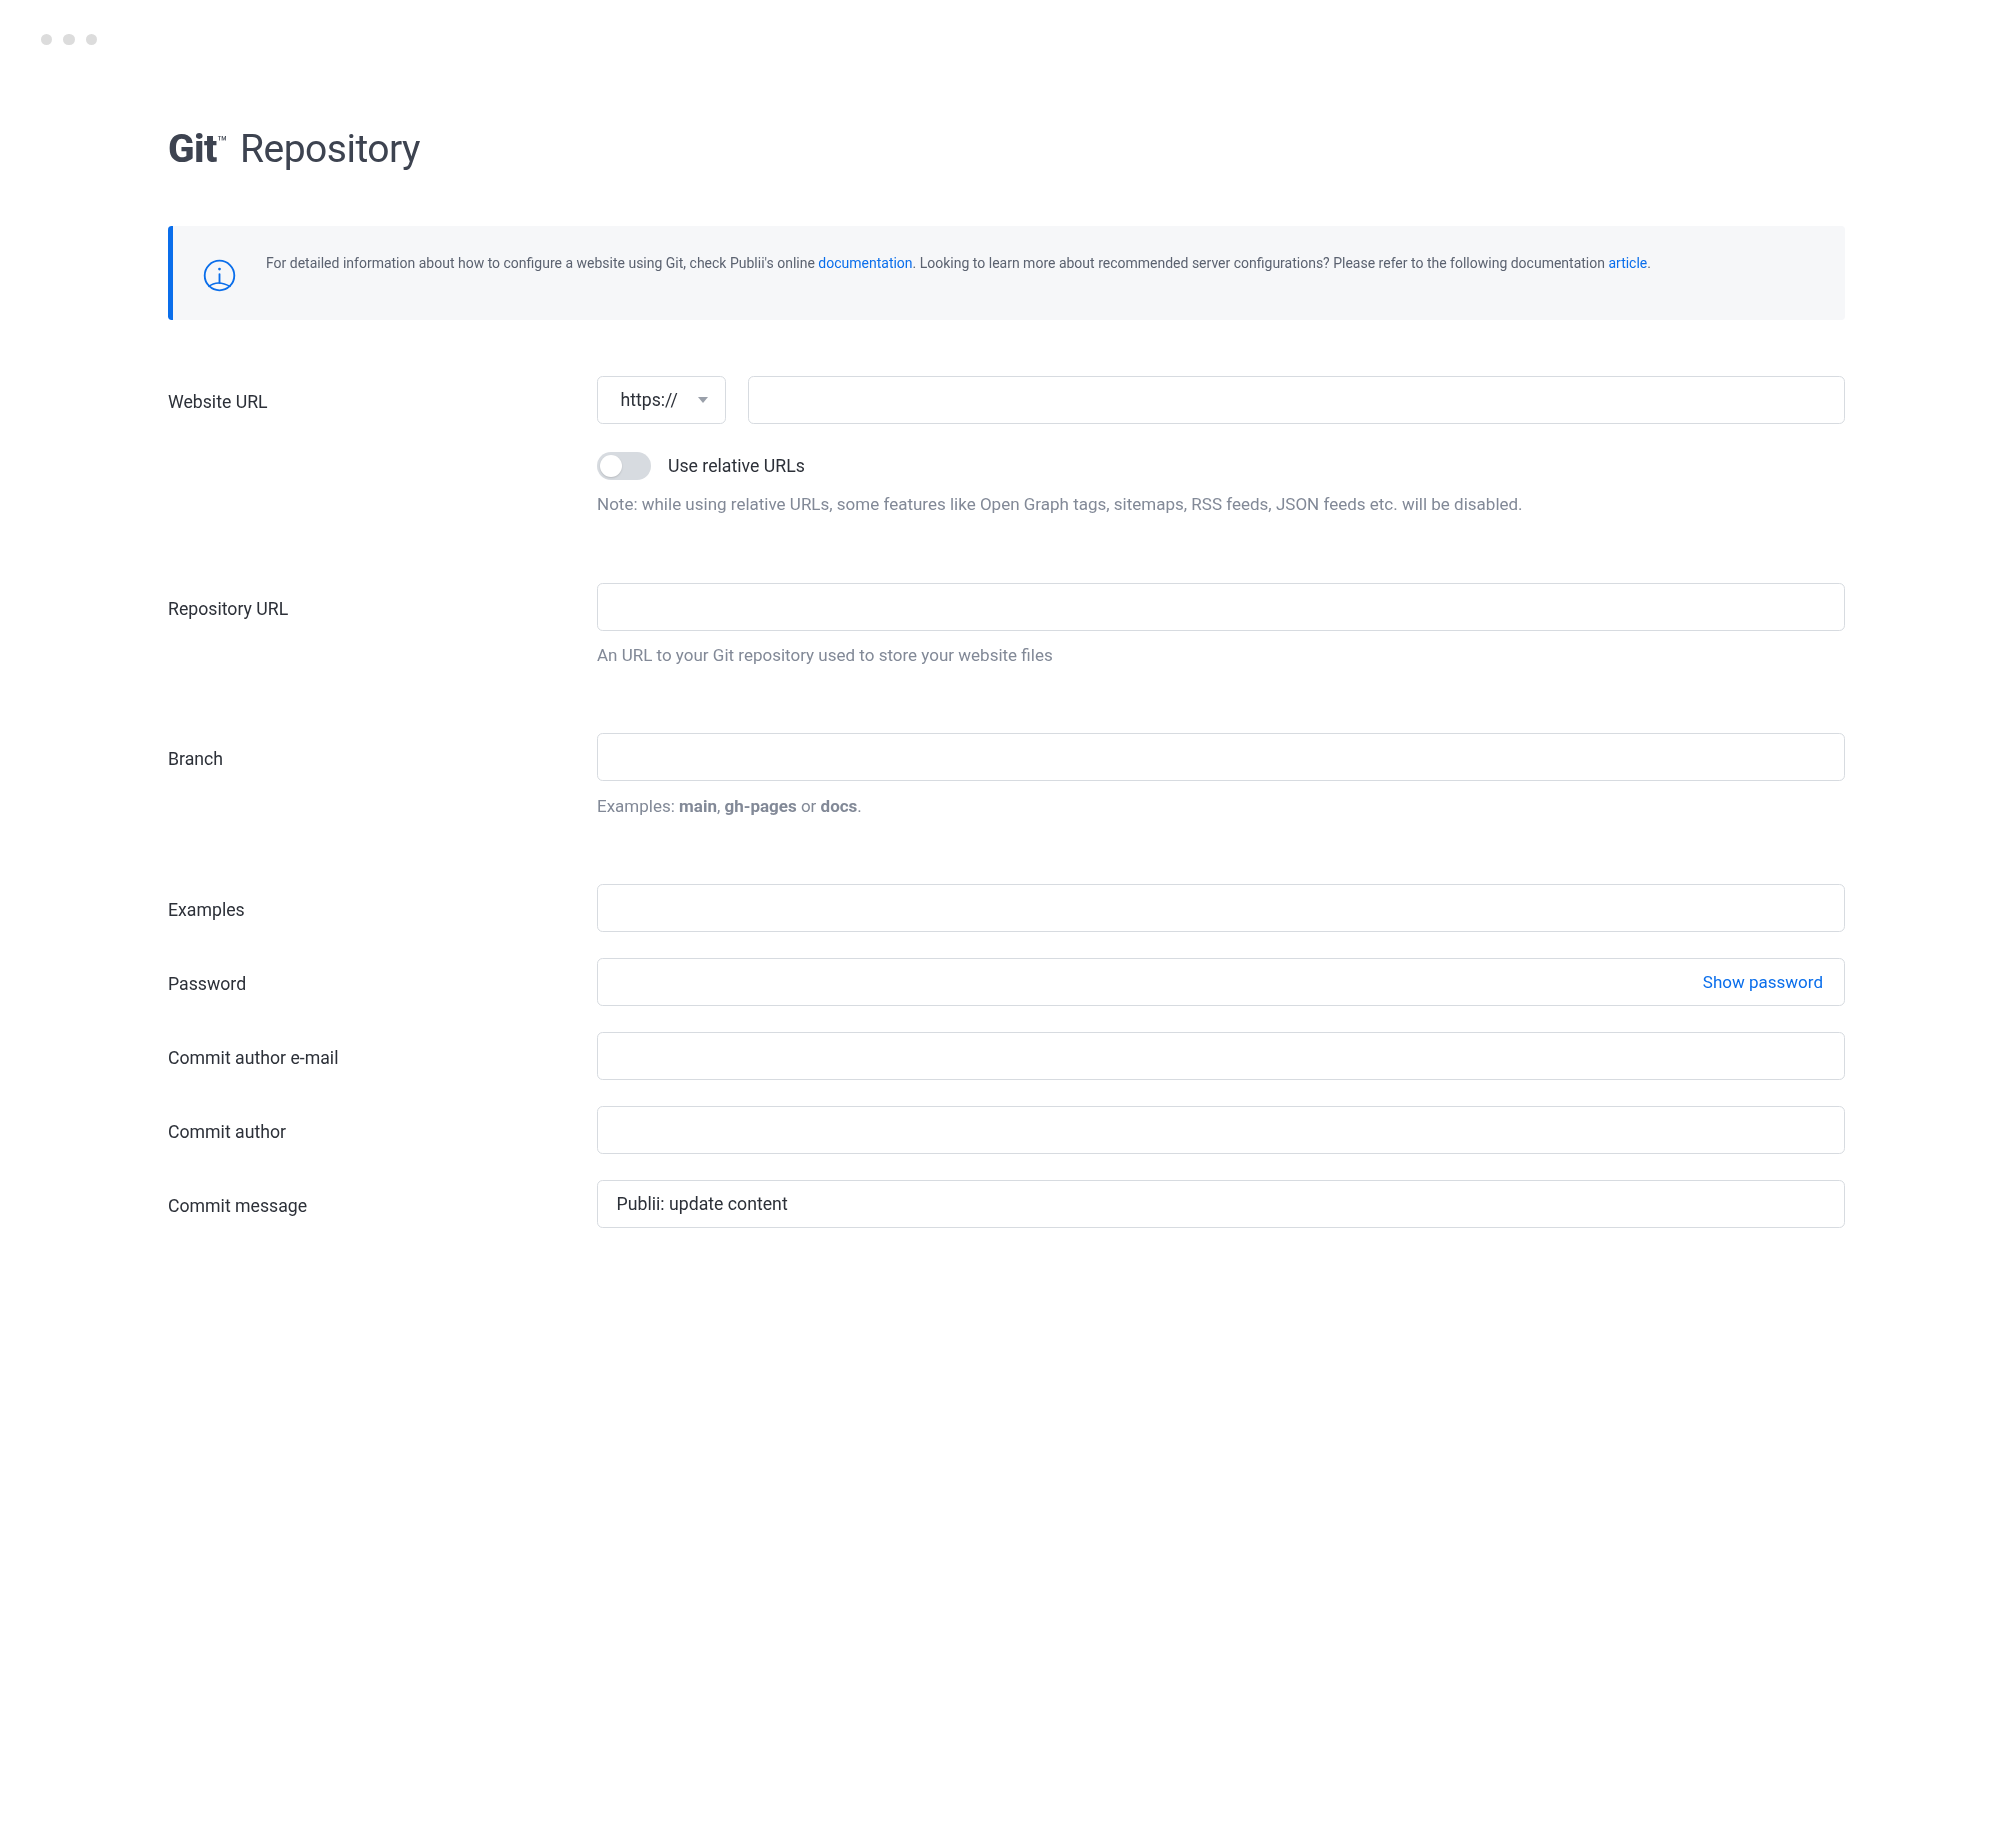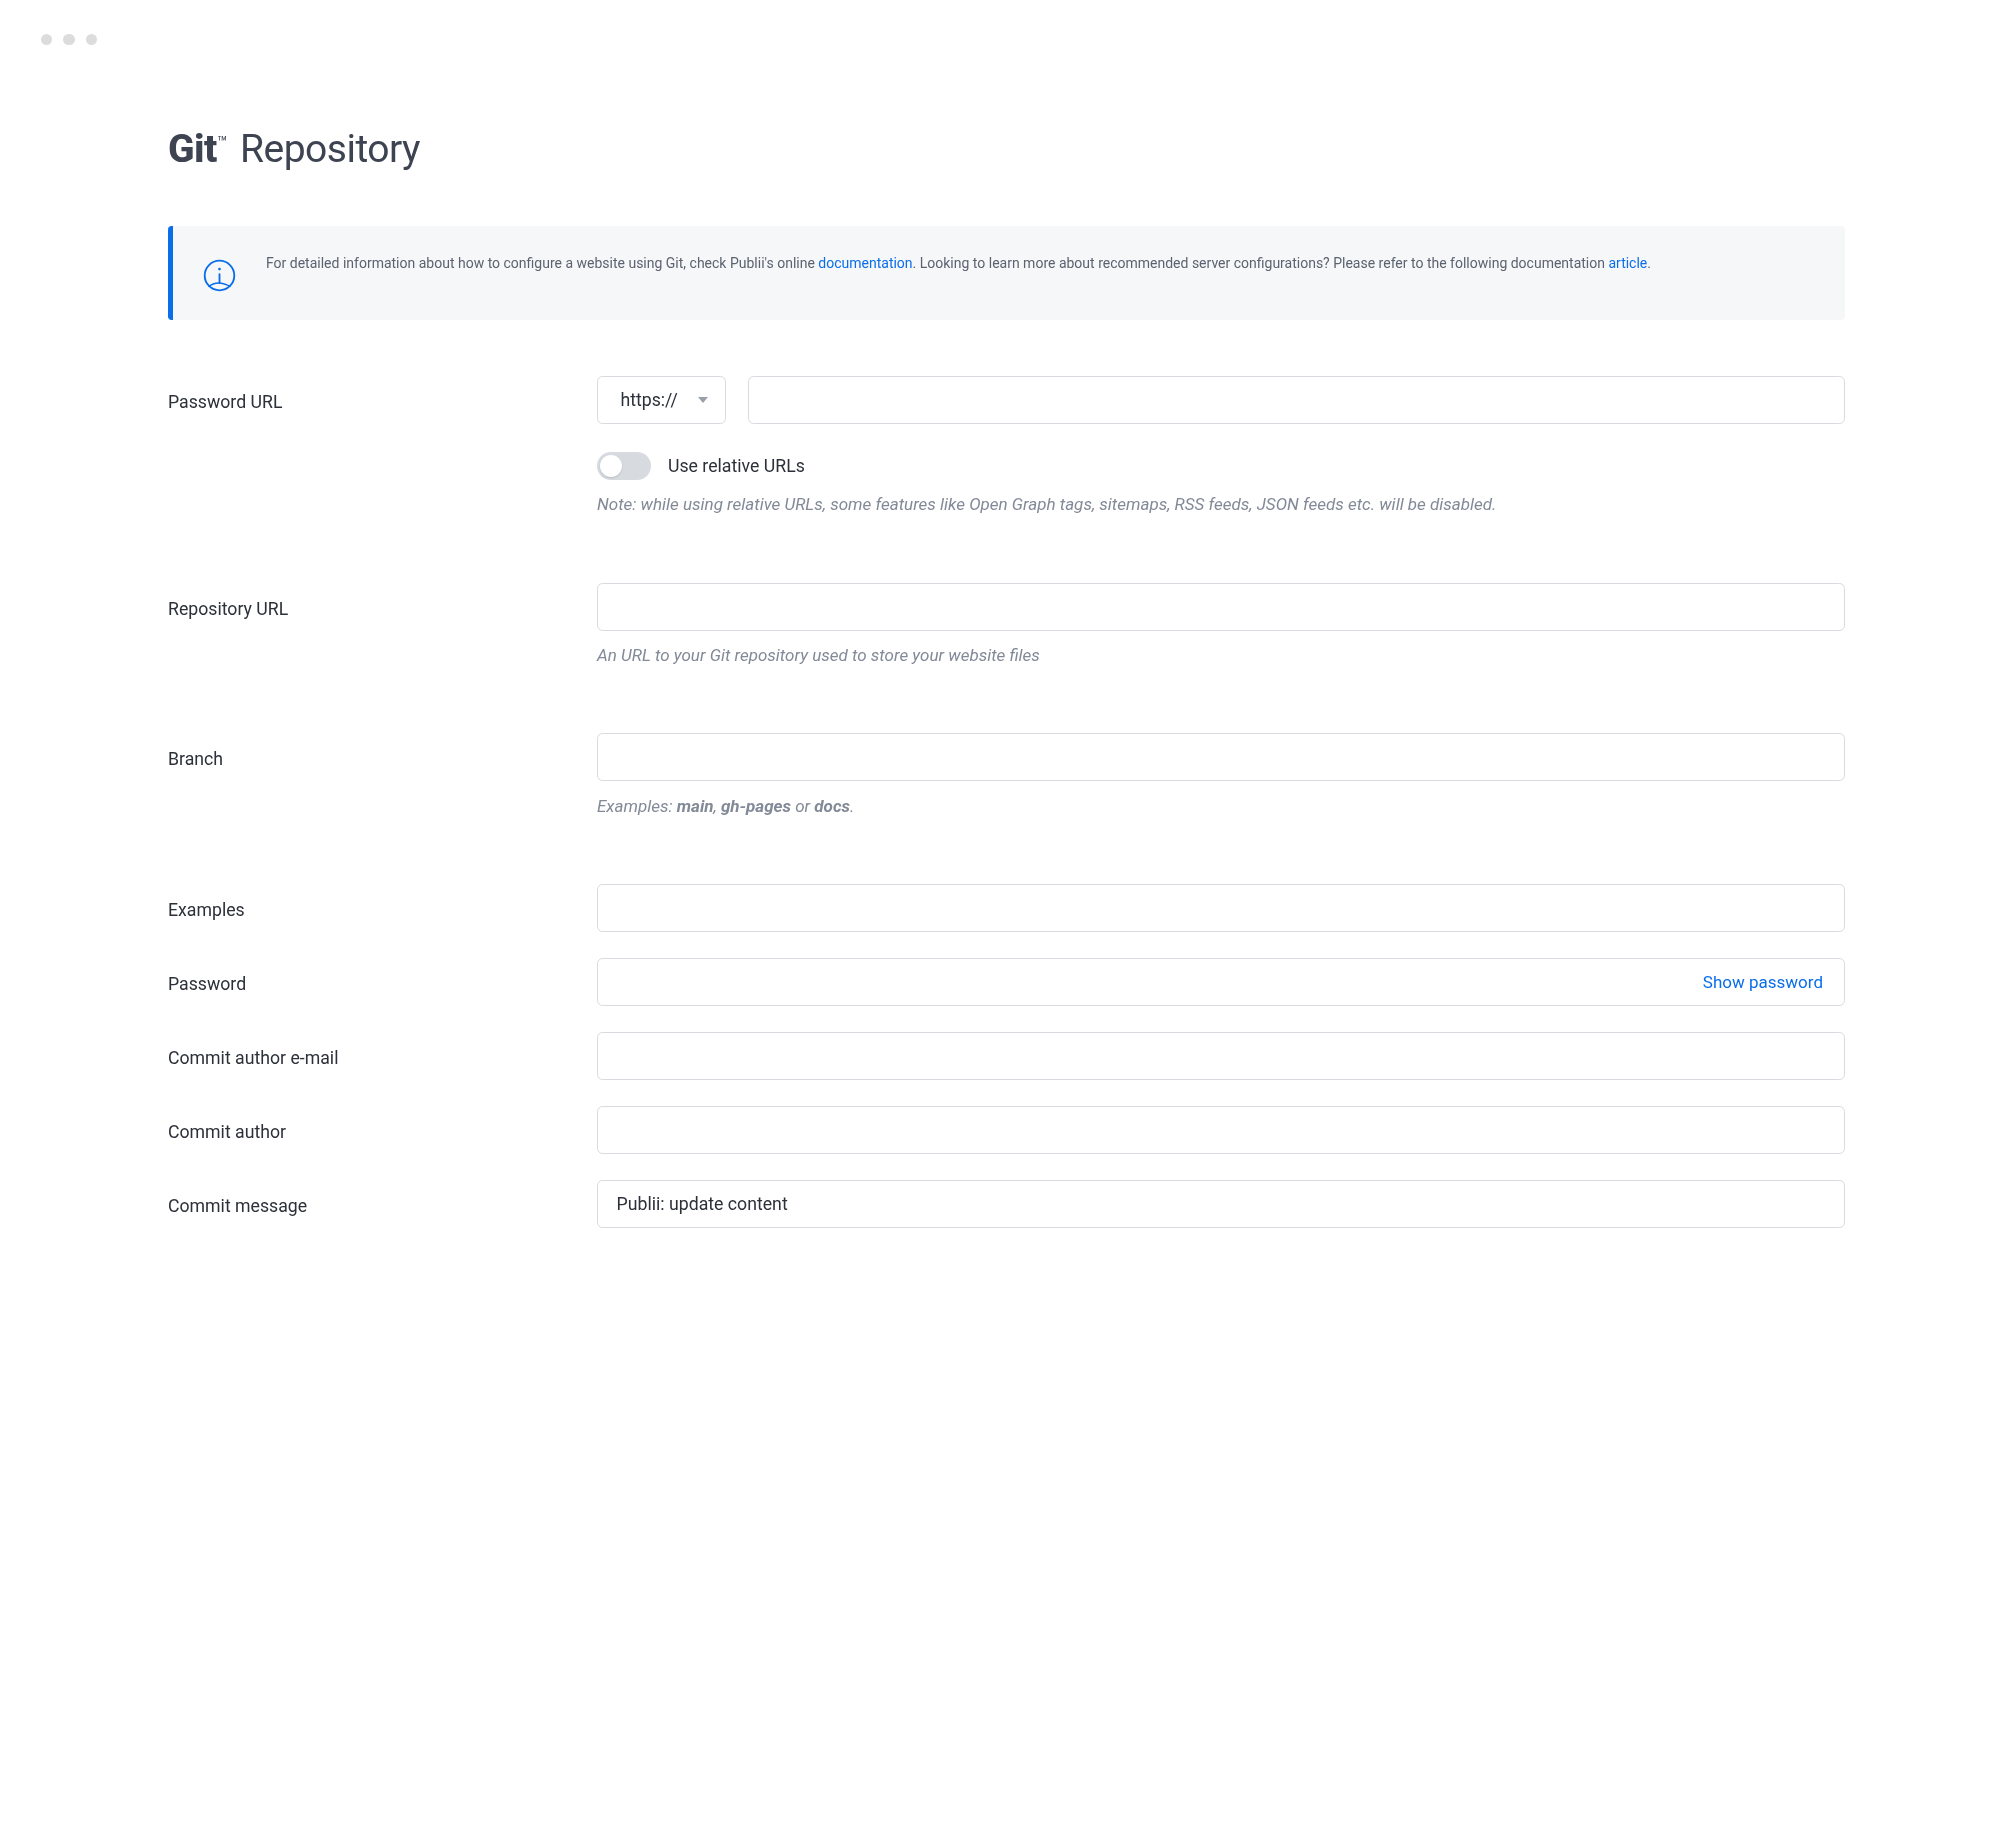--- a/index.html
+++ b/index.html
@@ -151,21 +151,20 @@
       background: #fff;
       box-shadow: 0 0.9px 1.9px rgba(0,0,0,0.15);
     }
     .toggle-label {
       font-size: 17.7px;
       color: #2c3038;
     }
     .help-text {
       font-size: 17px;
       color: #828997;
-      font-style: italic;
       margin-top: 11.2px;
       line-height: 1.55;
     }
     .help-text .strong-part { font-weight: 700; }
     .password-wrap {
       position: relative;
       display: flex;
       align-items: center;
     }
     .password-wrap .text-input {
@@ -209,21 +208,21 @@
         <path d="M20 18.5 V28" stroke-linecap="round"></path>
         <path d="M8 32 Q 18 24 32 32" stroke-width="1.6"></path>
       </svg>
     </span>
     <div class="info-text">
       <span>For detailed information about how to configure a website using Git, check Publii's online </span><a href="#">documentation</a><span>. Looking to learn more about recommended server configurations? Please refer to the following documentation </span><a href="#">article</a><span>.</span>
     </div>
   </div>
 
   <div class="form-row wide-gap">
-    <div class="form-label">Password URL</div>
+    <div class="form-label">Website URL</div>
     <div class="form-control">
       <div class="input-row">
         <div class="select-wrap">
           <span>https://</span>
           <span class="chevron"></span>
         </div>
         <input type="text" class="text-input" value="" style="">
       </div>
       <div class="toggle-row">
         <div class="toggle"></div>

